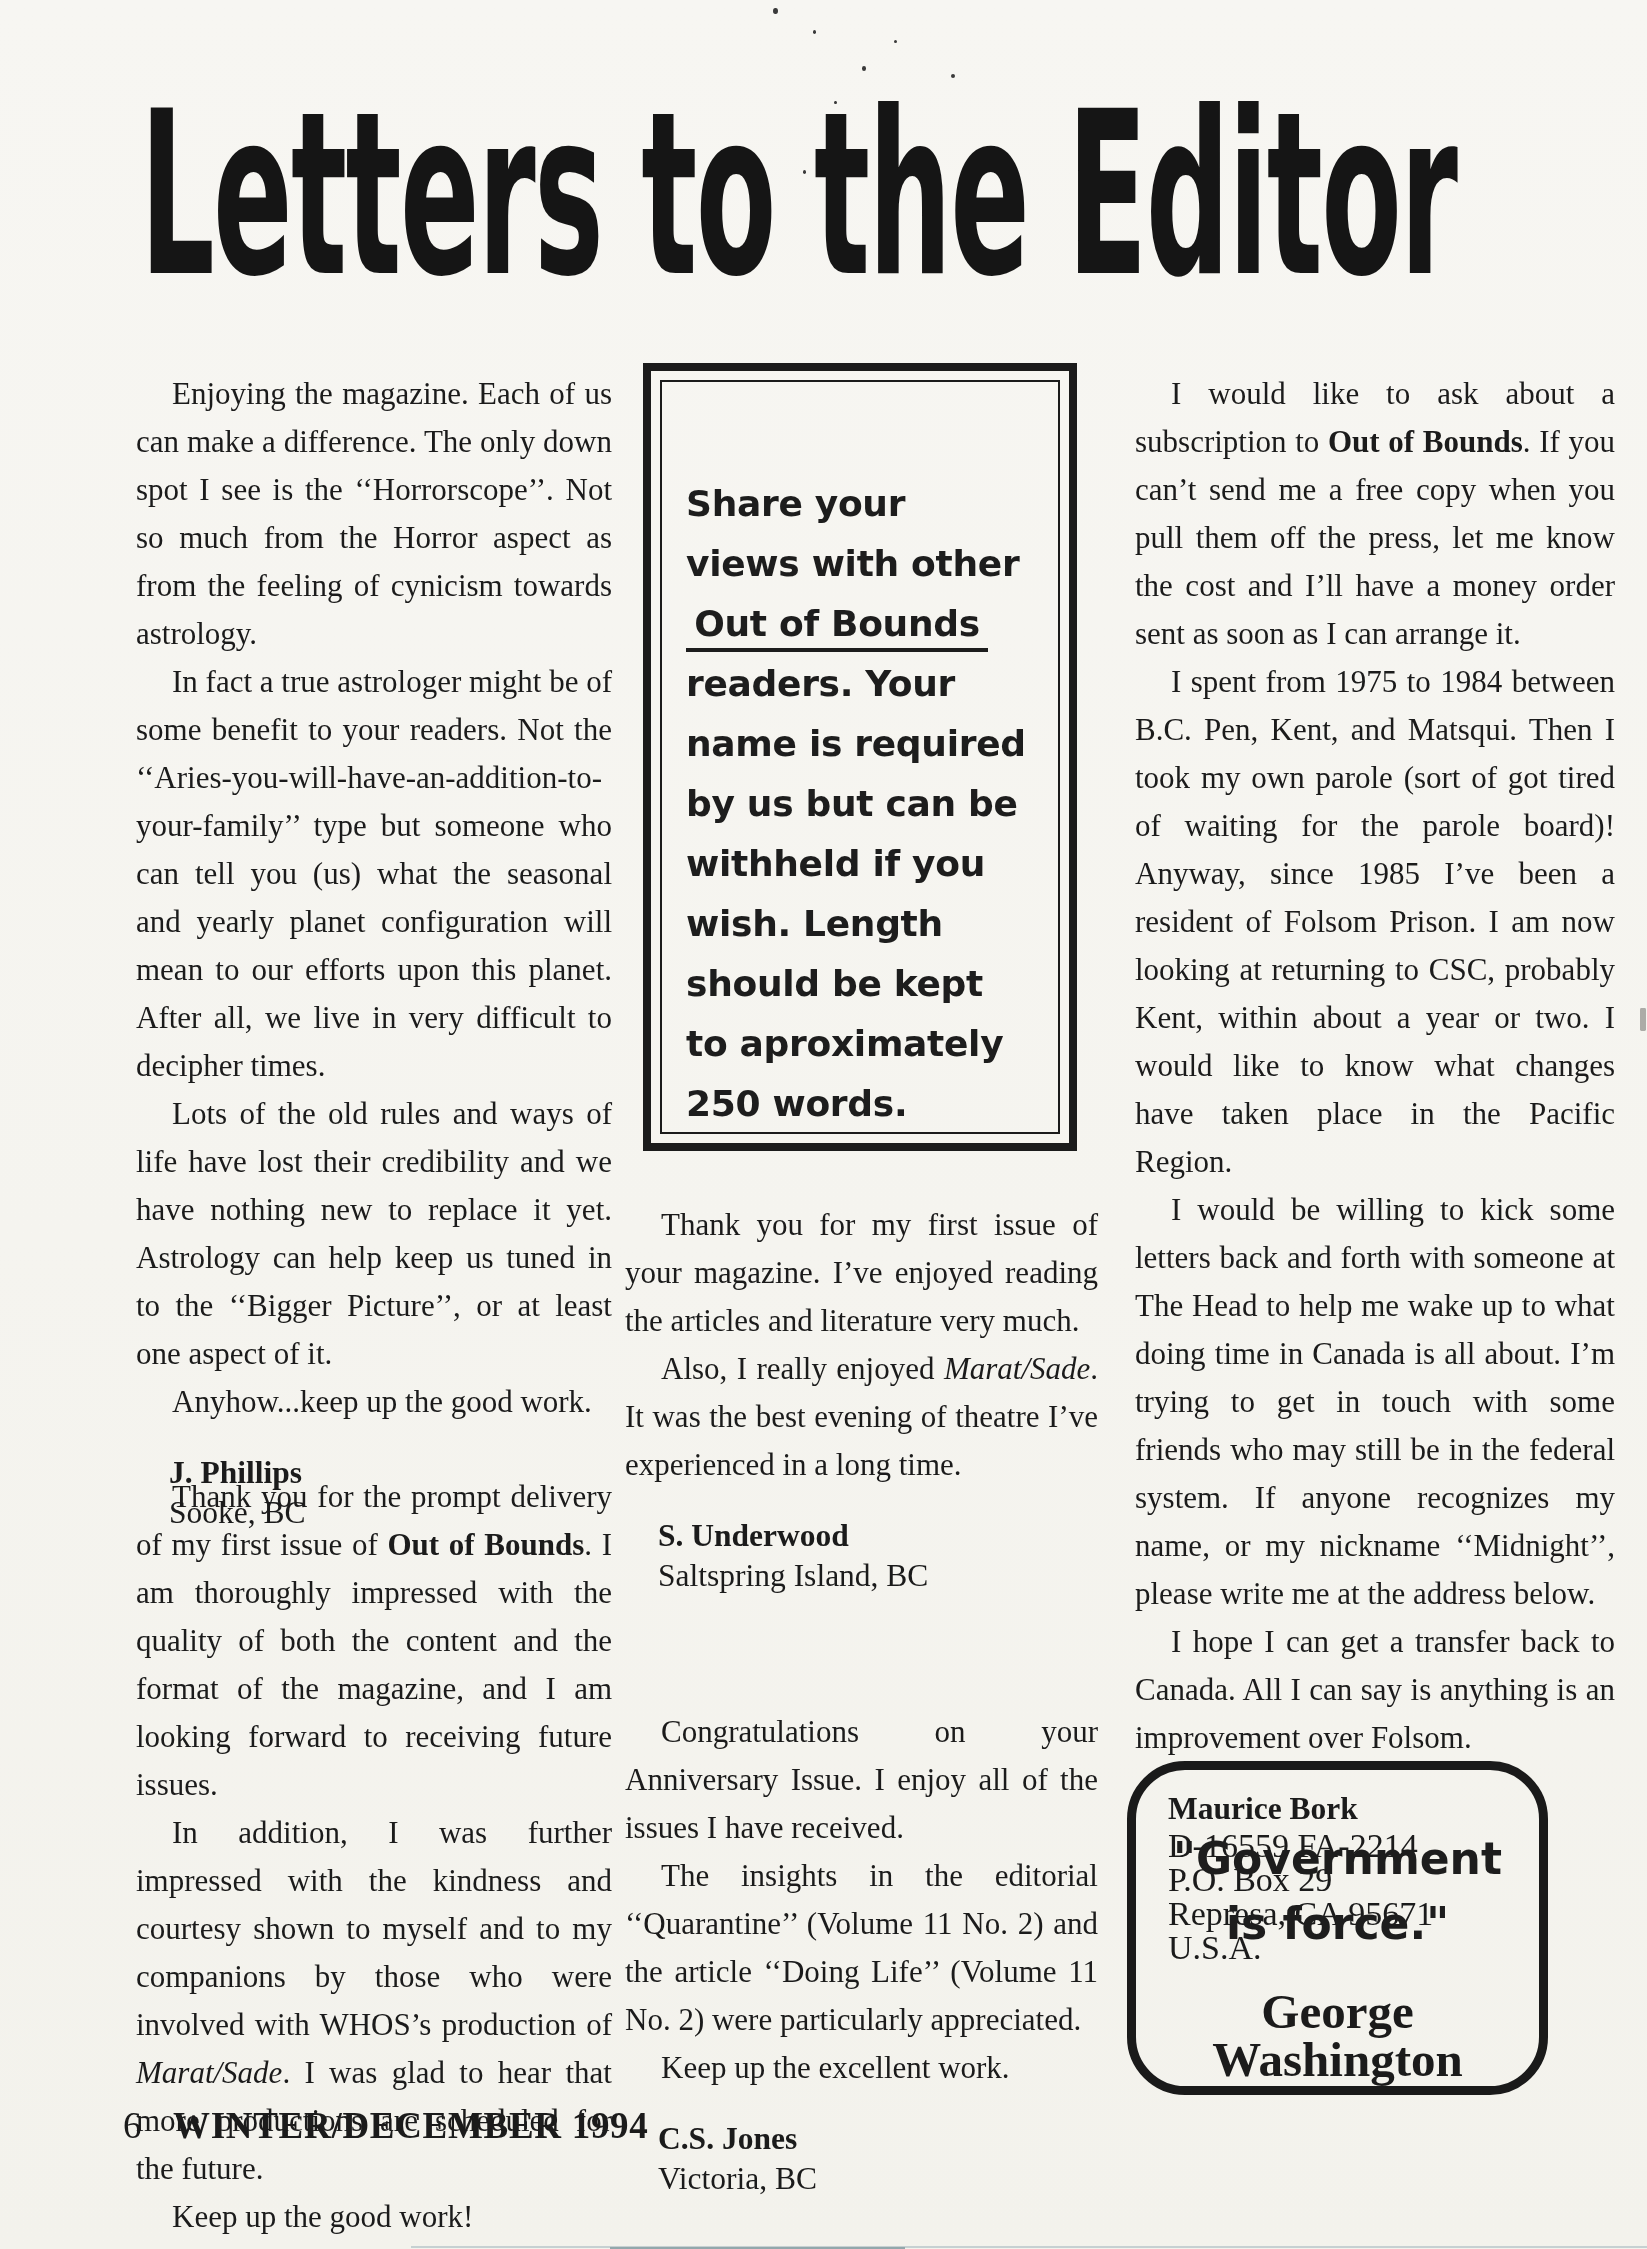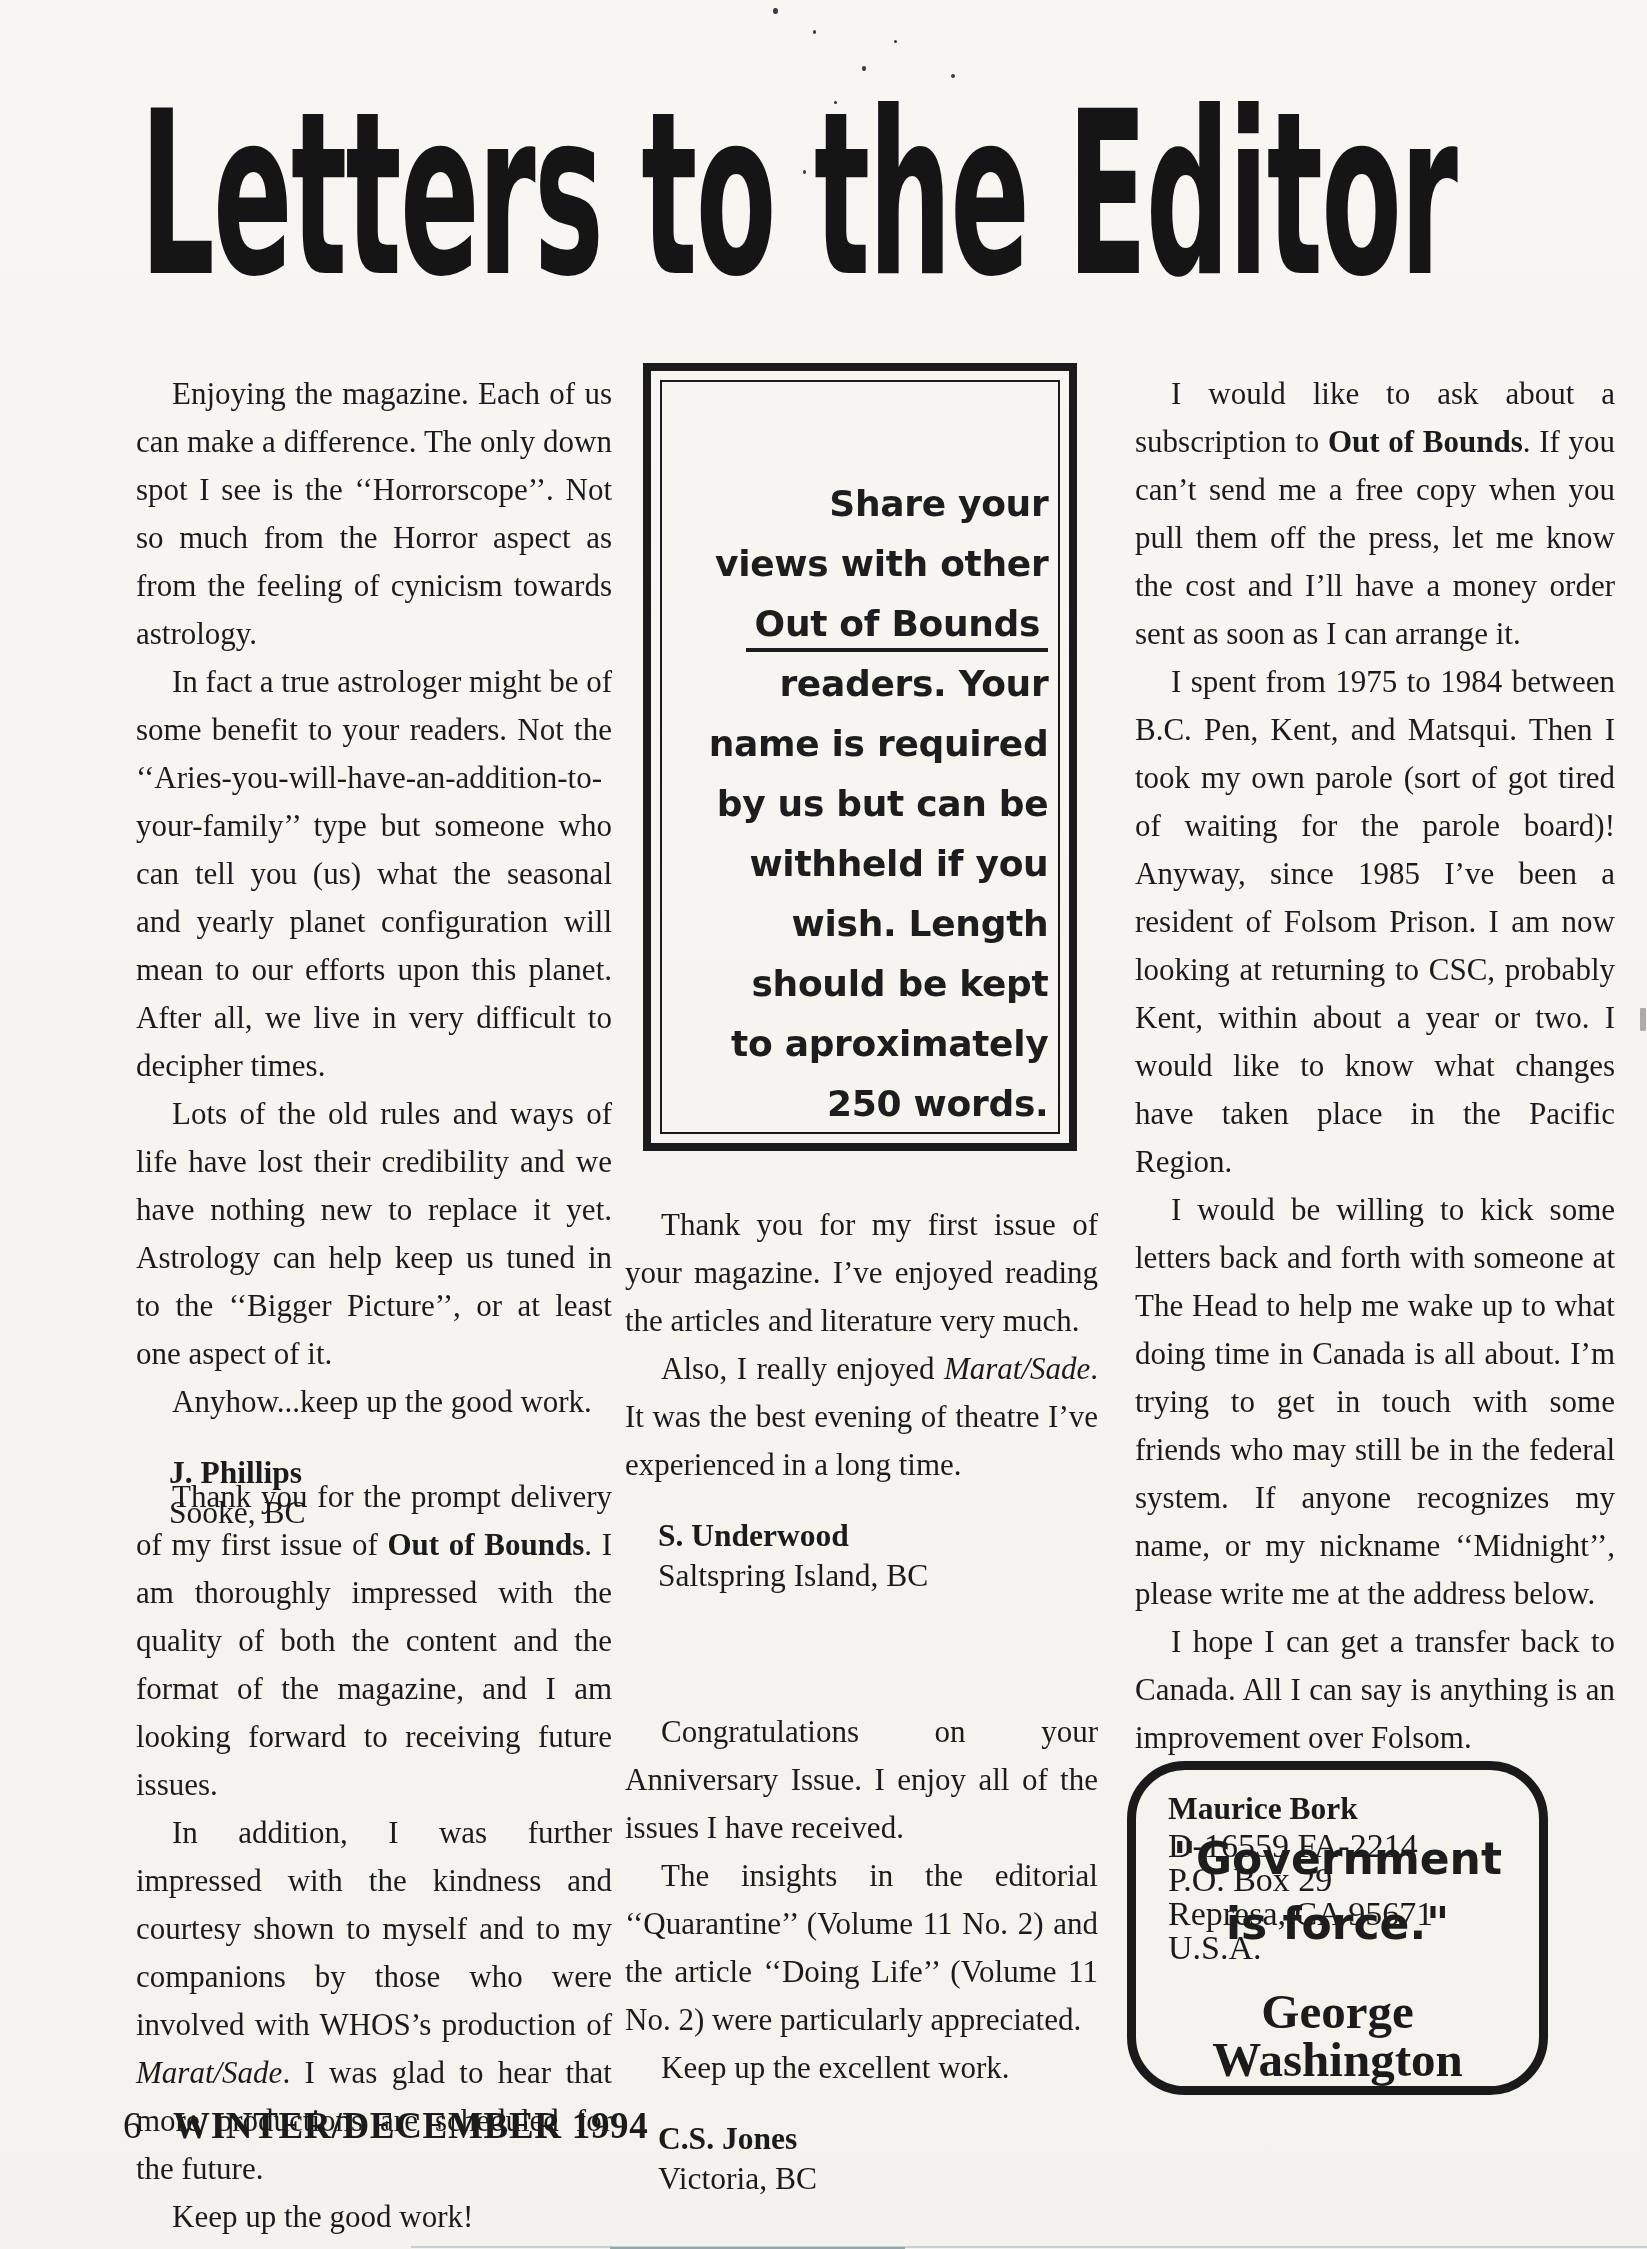--- a/index.html
+++ b/index.html
@@ -46,21 +46,21 @@
     box-sizing:border-box;
     border:8.2px solid #1b1b1b;
     background:transparent;
   }
   .callout::before{
     content:"";position:absolute;inset:9px;
     border:2.7px solid #1b1b1b;
   }
   .callout-inner{
     position:absolute;left:35px;right:20.6px;top:103px;
-    text-align:right;
+    text-align:left;
     font-family:"DejaVu Sans",sans-serif;
     font-weight:bold;
     font-size:36px;line-height:60px;
     letter-spacing:-0.3px;
     color:#1d1d1d;
   }
   .box-line{white-space:nowrap;}
   .box-line .u{
     display:inline-block;
     border-bottom:4.1px solid #1d1d1d;

